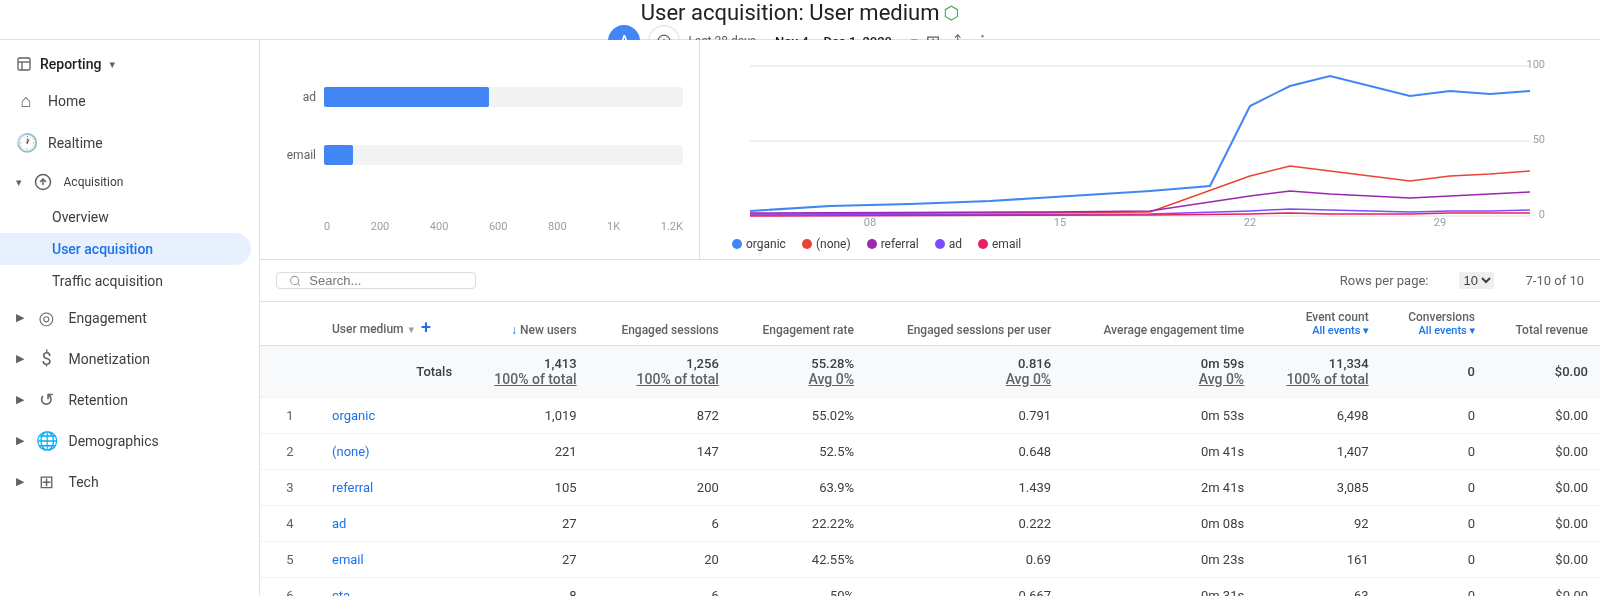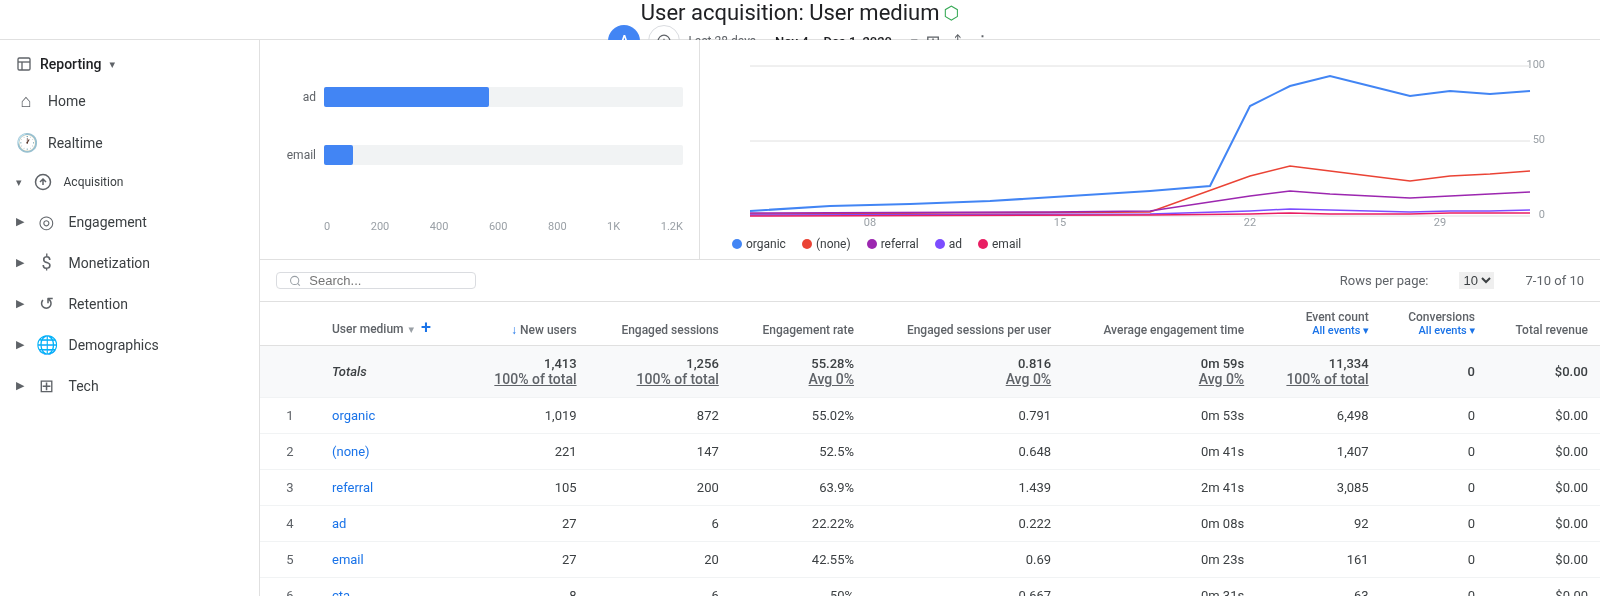--- a/index.html
+++ b/index.html
@@ -129,20 +129,31 @@
 
     <div class="nav-group">
       <span style="color:#5f6368;font-size:11px;">▾</span>
       <svg width="18" height="18" viewBox="0 0 24 24" fill="none" stroke="#5f6368" stroke-width="2">
           <circle cx="12" cy="12" r="10"></circle>
           <path d="M12 8v8M8 12l4-4 4 4"></path>
         </svg>
       <span style="font-size:12px;color:#3c4043;">Acquisition</span>
     </div>
 
+    <div class="sub-nav">
+      <div class="sub-nav-item">
+        <span>Overview</span>
+      </div>
+      <div class="sub-nav-item active">
+        <span>User acquisition</span>
+      </div>
+      <div class="sub-nav-item">
+        <span>Traffic acquisition</span>
+      </div>
+    </div>
 
     <div class="nav-item">
       <span style="color:#5f6368;font-size:11px;">▶</span>
       <span class="nav-icon">◎</span>
       <span>Engagement</span>
     </div>
 
     <div class="nav-item">
       <span style="color:#5f6368;font-size:11px;">▶</span>
       <span class="nav-icon">$</span>
@@ -311,21 +322,21 @@
             </th>
             <th>
               <span>Total revenue</span>
             </th>
           </tr>
         </thead>
         <tbody id="table-body">
 
           <tr class="totals-row">
             <td></td>
-            <td style="text-align:left;font-style:italic;">Totals</td>
+            <td style="text-align:right;">Totals</td>
             <td>
               <span>1,413</span>
               <span class="sub-value">100% of total</span>
             </td>
             <td>
               <span>1,256</span>
               <span class="sub-value">100% of total</span>
             </td>
             <td>
               <span>55.28%</span>

